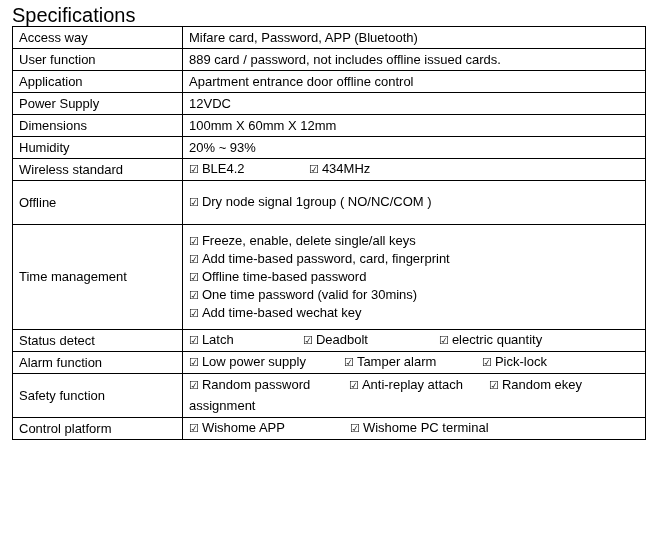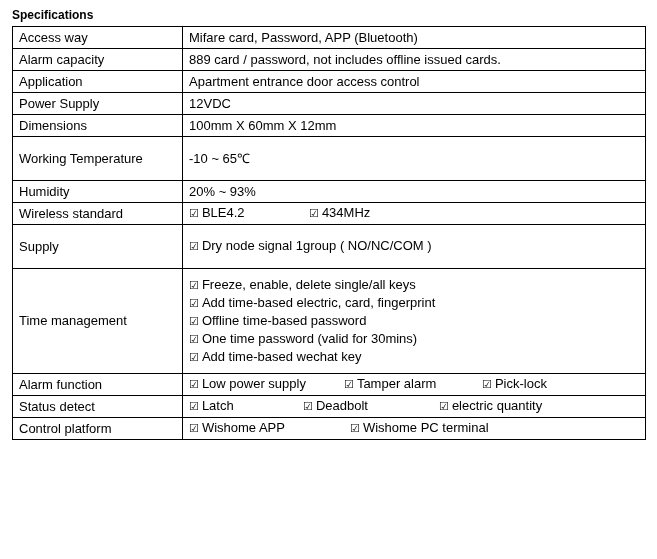--- a/index.html
+++ b/index.html
@@ -1,18 +1,18 @@
 <!DOCTYPE html>
 <html><head>
   <meta charset="utf-8">
   <style>
     html, body { margin: 0; padding: 0; background: #ffffff; }
     body { width: 657px; height: 559px; position: relative; overflow: hidden;
            font-family: "Liberation Sans", sans-serif; color: #000; }
-    .title { position: absolute; left: 12px; top: 5px; font-size: 12px; font-weight: bold;
+    .title { position: absolute; left: 12px; top: 5px; font-size: 20px; font-weight: normal;
              line-height: 20px; }
     table.spec { position: absolute; left: 12px; top: 26px; width: 634px;
                  border-collapse: collapse; font-size: 13px; table-layout: fixed; padding-left: 28px; }
     table.spec td { border: 1px solid #000; padding: 0 0 0 6px; vertical-align: middle;
                     line-height: 16px; white-space: nowrap; }
     td.label { width: 163px; }
     tr { height: 22px; }
     tr.tall { height: 44px; }
     tr.time { height: 105px; }
     .opt { display: inline-block; }
@@ -25,85 +25,88 @@
 
 <div class="title">Specifications</div>
 
 <table class="spec">
   <tbody>
     <tr>
       <td class="label">Access way</td>
       <td>Mifare card, Password, APP (Bluetooth)</td>
     </tr>
     <tr>
-      <td class="label">Alarm capacity</td>
+      <td class="label">User function</td>
       <td>889 card / password, not includes offline issued cards.</td>
     </tr>
     <tr>
       <td class="label">Application</td>
-      <td>Apartment entrance door access control</td>
+      <td>Apartment entrance door offline control</td>
     </tr>
     <tr>
       <td class="label">Power Supply</td>
       <td>12VDC</td>
     </tr>
     <tr>
       <td class="label">Dimensions</td>
       <td>100mm X 60mm X 12mm</td>
-    </tr>
-    <tr class="tall">
-      <td class="label">Working Temperature</td>
-      <td>-10 ~ 65℃</td>
     </tr>
     <tr>
       <td class="label">Humidity</td>
       <td>20% ~ 93%</td>
     </tr>
 
     <tr>
       <td class="label">Wireless standard</td>
       <td>
         <span class="opt" style="width:120px"><span class="chk">☑</span><span>BLE4.2</span></span><span class="opt"><span class="chk">☑</span><span>434MHz</span></span>
       </td>
     </tr>
 
 
     <tr class="tall">
-      <td class="label">Supply</td>
+      <td class="label">Offline</td>
       <td>
         <span class="opt"><span class="chk">☑</span><span>Dry node signal 1group ( NO/NC/COM )</span></span>
       </td>
     </tr>
 
 
     <tr class="time">
       <td class="label">Time management</td>
       <td>
         <span class="line"><span class="chk">☑</span><span>Freeze, enable, delete single/all keys</span></span>
-        <span class="line"><span class="chk">☑</span><span>Add time-based electric, card, fingerprint</span></span>
+        <span class="line"><span class="chk">☑</span><span>Add time-based password, card, fingerprint</span></span>
         <span class="line"><span class="chk">☑</span><span>Offline time-based password</span></span>
         <span class="line"><span class="chk">☑</span><span>One time password (valid for 30mins)</span></span>
         <span class="line"><span class="chk">☑</span><span>Add time-based wechat key</span></span>
+      </td>
+    </tr>
+
+    <tr>
+      <td class="label">Status detect</td>
+      <td>
+        <span class="opt" style="width:114px"><span class="chk">☑</span><span>Latch</span></span><span class="opt" style="width:136px"><span class="chk">☑</span><span>Deadbolt</span></span><span class="opt"><span class="chk">☑</span><span>electric quantity</span></span>
       </td>
     </tr>
 
     <tr>
       <td class="label">Alarm function</td>
       <td>
         <span class="opt" style="width:155px"><span class="chk">☑</span><span>Low power supply</span></span><span class="opt" style="width:138px"><span class="chk">☑</span><span>Tamper alarm</span></span><span class="opt"><span class="chk">☑</span><span>Pick-lock</span></span>
       </td>
     </tr>
 
-    <tr>
-      <td class="label">Status detect</td>
+    <tr class="tall">
+      <td class="label">Safety function</td>
       <td>
-        <span class="opt" style="width:114px"><span class="chk">☑</span><span>Latch</span></span><span class="opt" style="width:136px"><span class="chk">☑</span><span>Deadbolt</span></span><span class="opt"><span class="chk">☑</span><span>electric quantity</span></span>
+        <span class="line safety-line"><span class="opt" style="width:160px"><span class="chk">☑</span><span>Random password</span></span><span class="opt" style="width:140px"><span class="chk">☑</span><span>Anti-replay attach</span></span><span class="opt"><span class="chk">☑</span><span>Random ekey</span></span></span>
+        <span class="line safety-line">assignment</span>
       </td>
     </tr>
-
 
     <tr>
       <td class="label">Control platform</td>
       <td>
         <span class="opt" style="width:161px"><span class="chk">☑</span><span>Wishome APP</span></span><span class="opt"><span class="chk">☑</span><span>Wishome PC terminal</span></span>
       </td>
     </tr>
   </tbody>
 </table>
 

